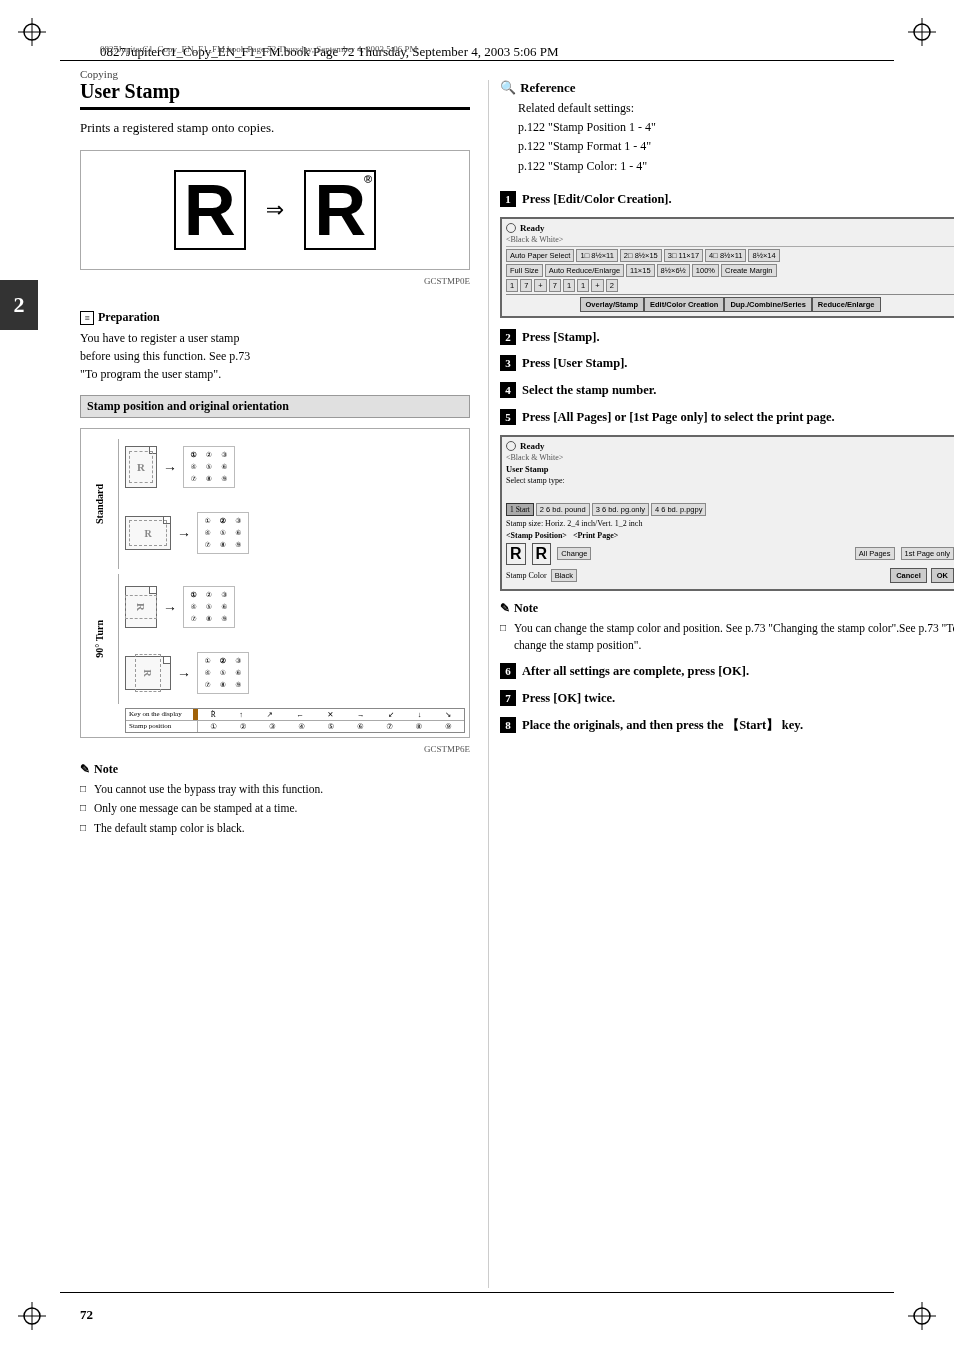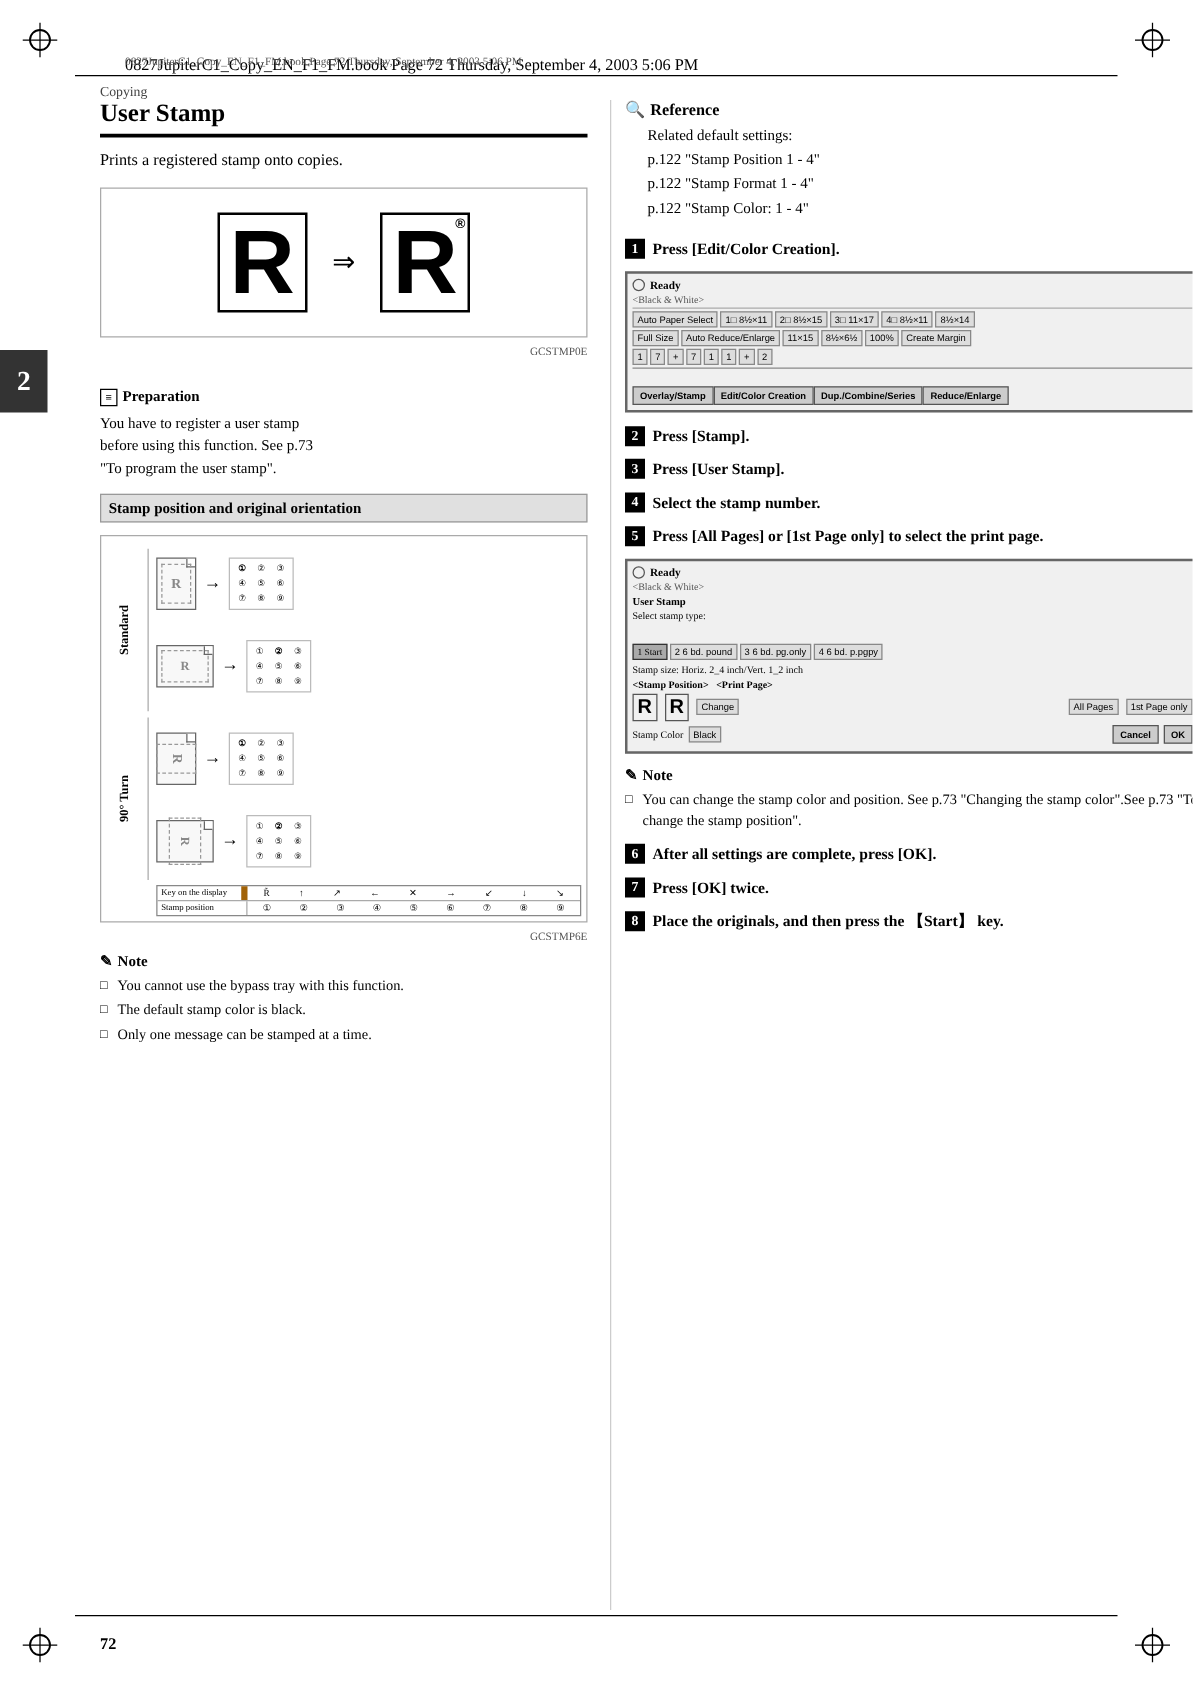--- a/index.html
+++ b/index.html
@@ -278,24 +278,24 @@
       padding: 1px 3px;
       font-size: 7.5px;
     }
     .screen-section {
       margin-top: 2px;
       border-top: 1px solid #aaa;
       padding-top: 2px;
     }
     .screen-bottom-btns {
       display: flex;
-      justify-content: flex-start;
+      justify-content: center;
       margin-top: 2px;
       border-top: 1px solid #888;
-      padding-top: 14px;
+      padding-top: 2px;
     }
     .screen-bottom-btn {
       border: 1px solid #555;
       background: #ccc;
       padding: 2px 5px;
       font-size: 7.5px;
       font-family: Arial, sans-serif;
       font-weight: bold;
     }
     .stamp-r-small {
@@ -514,22 +514,22 @@
     </div>
 
     <div style="font-size:9px;text-align:right;color:#555;margin-bottom:8px;">GCSTMP6E</div>
 
     <div class="note-section">
       <div class="note-title">
         <span class="note-icon">✎</span>
         <span>Note</span>
       </div>
       <div class="note-item">You cannot use the bypass tray with this function.</div>
+      <div class="note-item">Only one message can be stamped at a time.</div>
       <div class="note-item">The default stamp color is black.</div>
-      <div class="note-item">Only one message can be stamped at a time.</div>
     </div>
   </div>
 
   <div style="position:absolute;left:408px;top:0;bottom:0;width:1px;background:#ccc;"></div>
 
   <div class="right-col">
 
     <div class="ref-box">
       <div class="ref-title">
         <span style="font-size:13px;">🔍</span>

